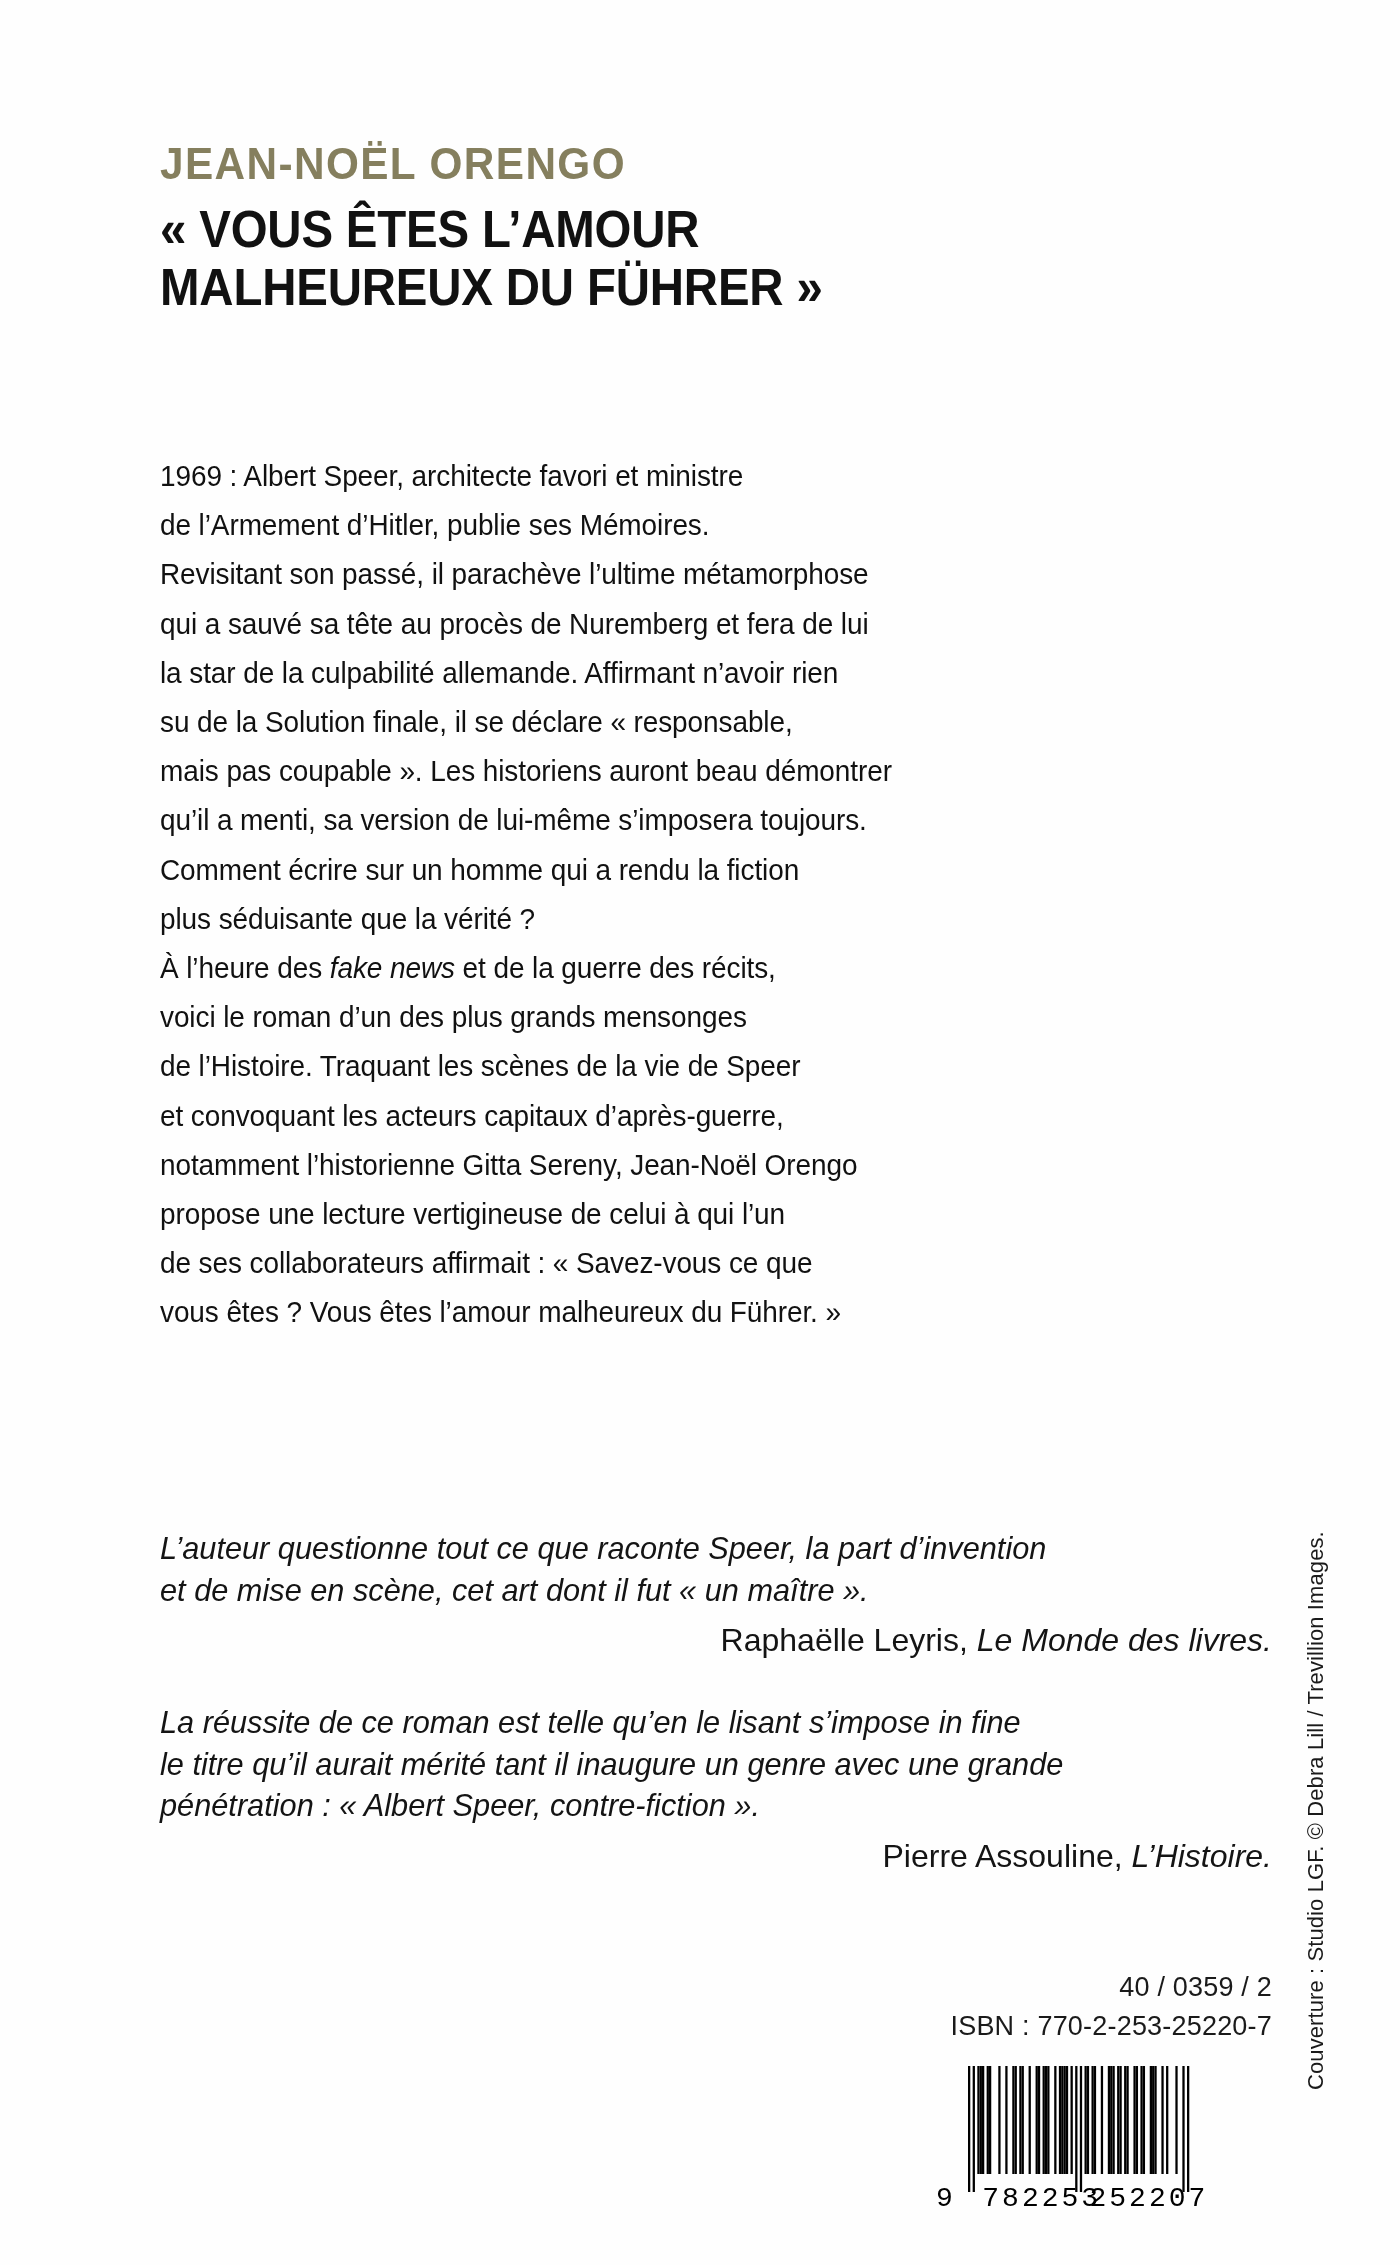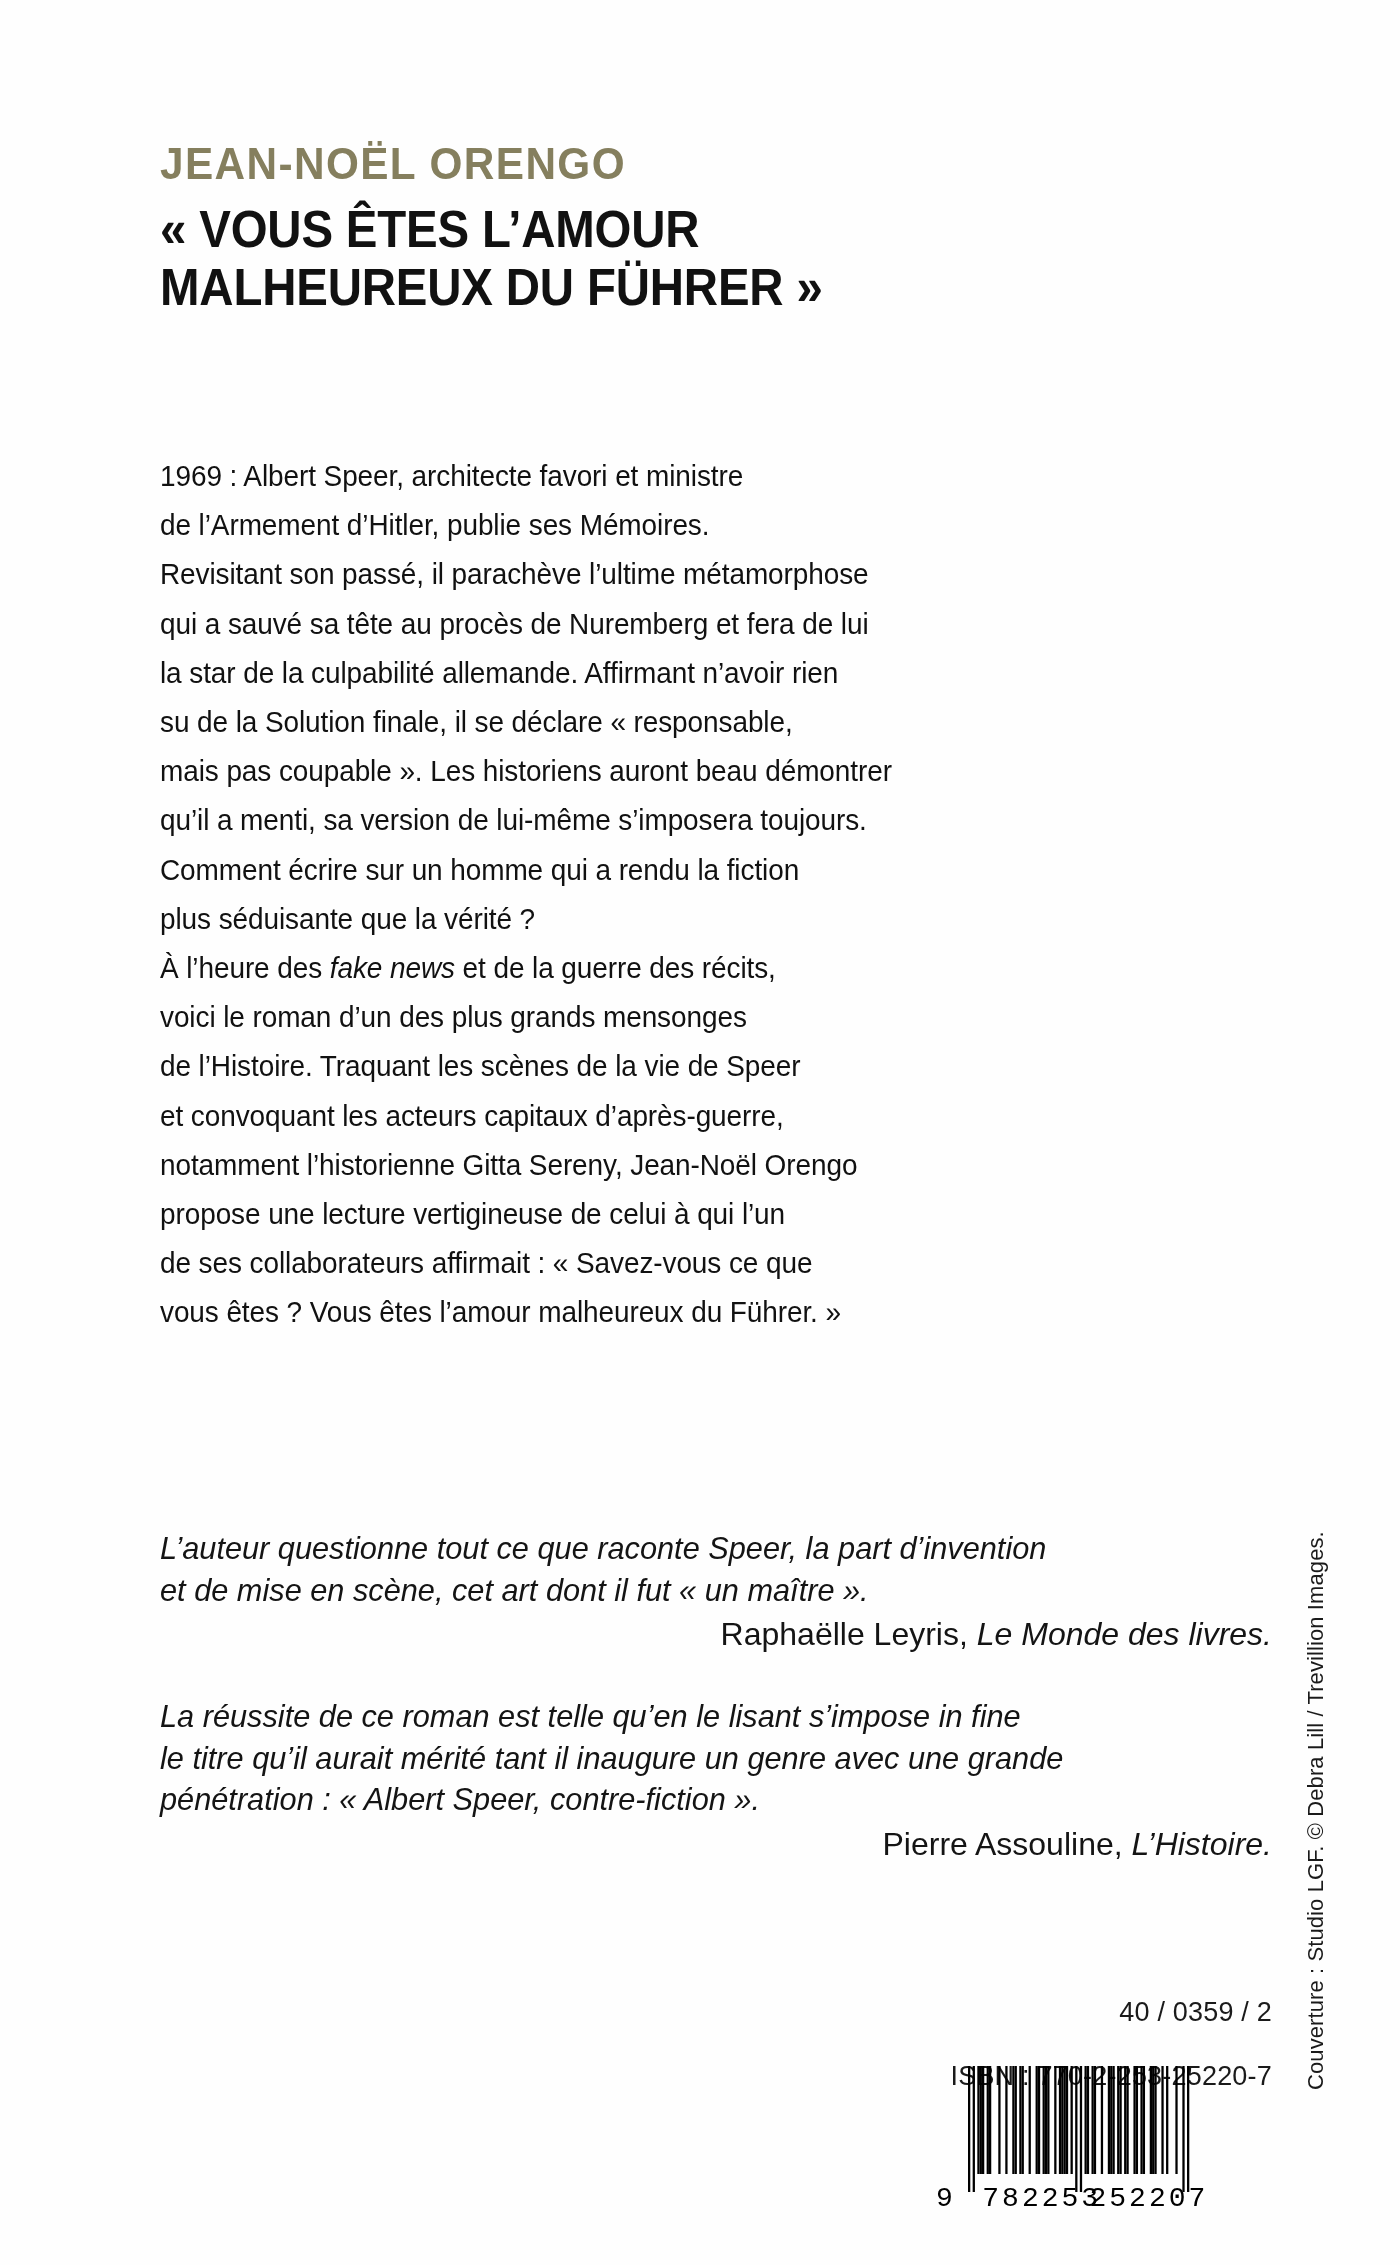--- a/index.html
+++ b/index.html
@@ -99,36 +99,36 @@
     transform-origin: left center;
   }
   .review .credit {
     display: block;
     text-align: right;
     font-size: 32px;
     line-height: 43px;
     font-style: normal;
     color: #141414;
     padding-right: 8px;
-    margin-top: 2px;
+    margin-top: 8px;
   }
   .review .credit i { font-style: italic; }
 
   
   .refs {
     position: absolute;
     right: 128px;
     top: 1968px;
     text-align: right;
     font-size: 27px;
     line-height: 39px;
     color: #1a1a1a;
     letter-spacing: 0.2px;
   }
-  .refs span { display: block; white-space: nowrap; margin-top: 25px; }
+  .refs span { display: block; white-space: nowrap; }
 
   
   .barcode {
     position: absolute;
     left: 930px;
     top: 2060px;
     width: 310px;
     height: 160px;
   }
   .barcode svg { display: block; width: 100%; height: 100%; }

